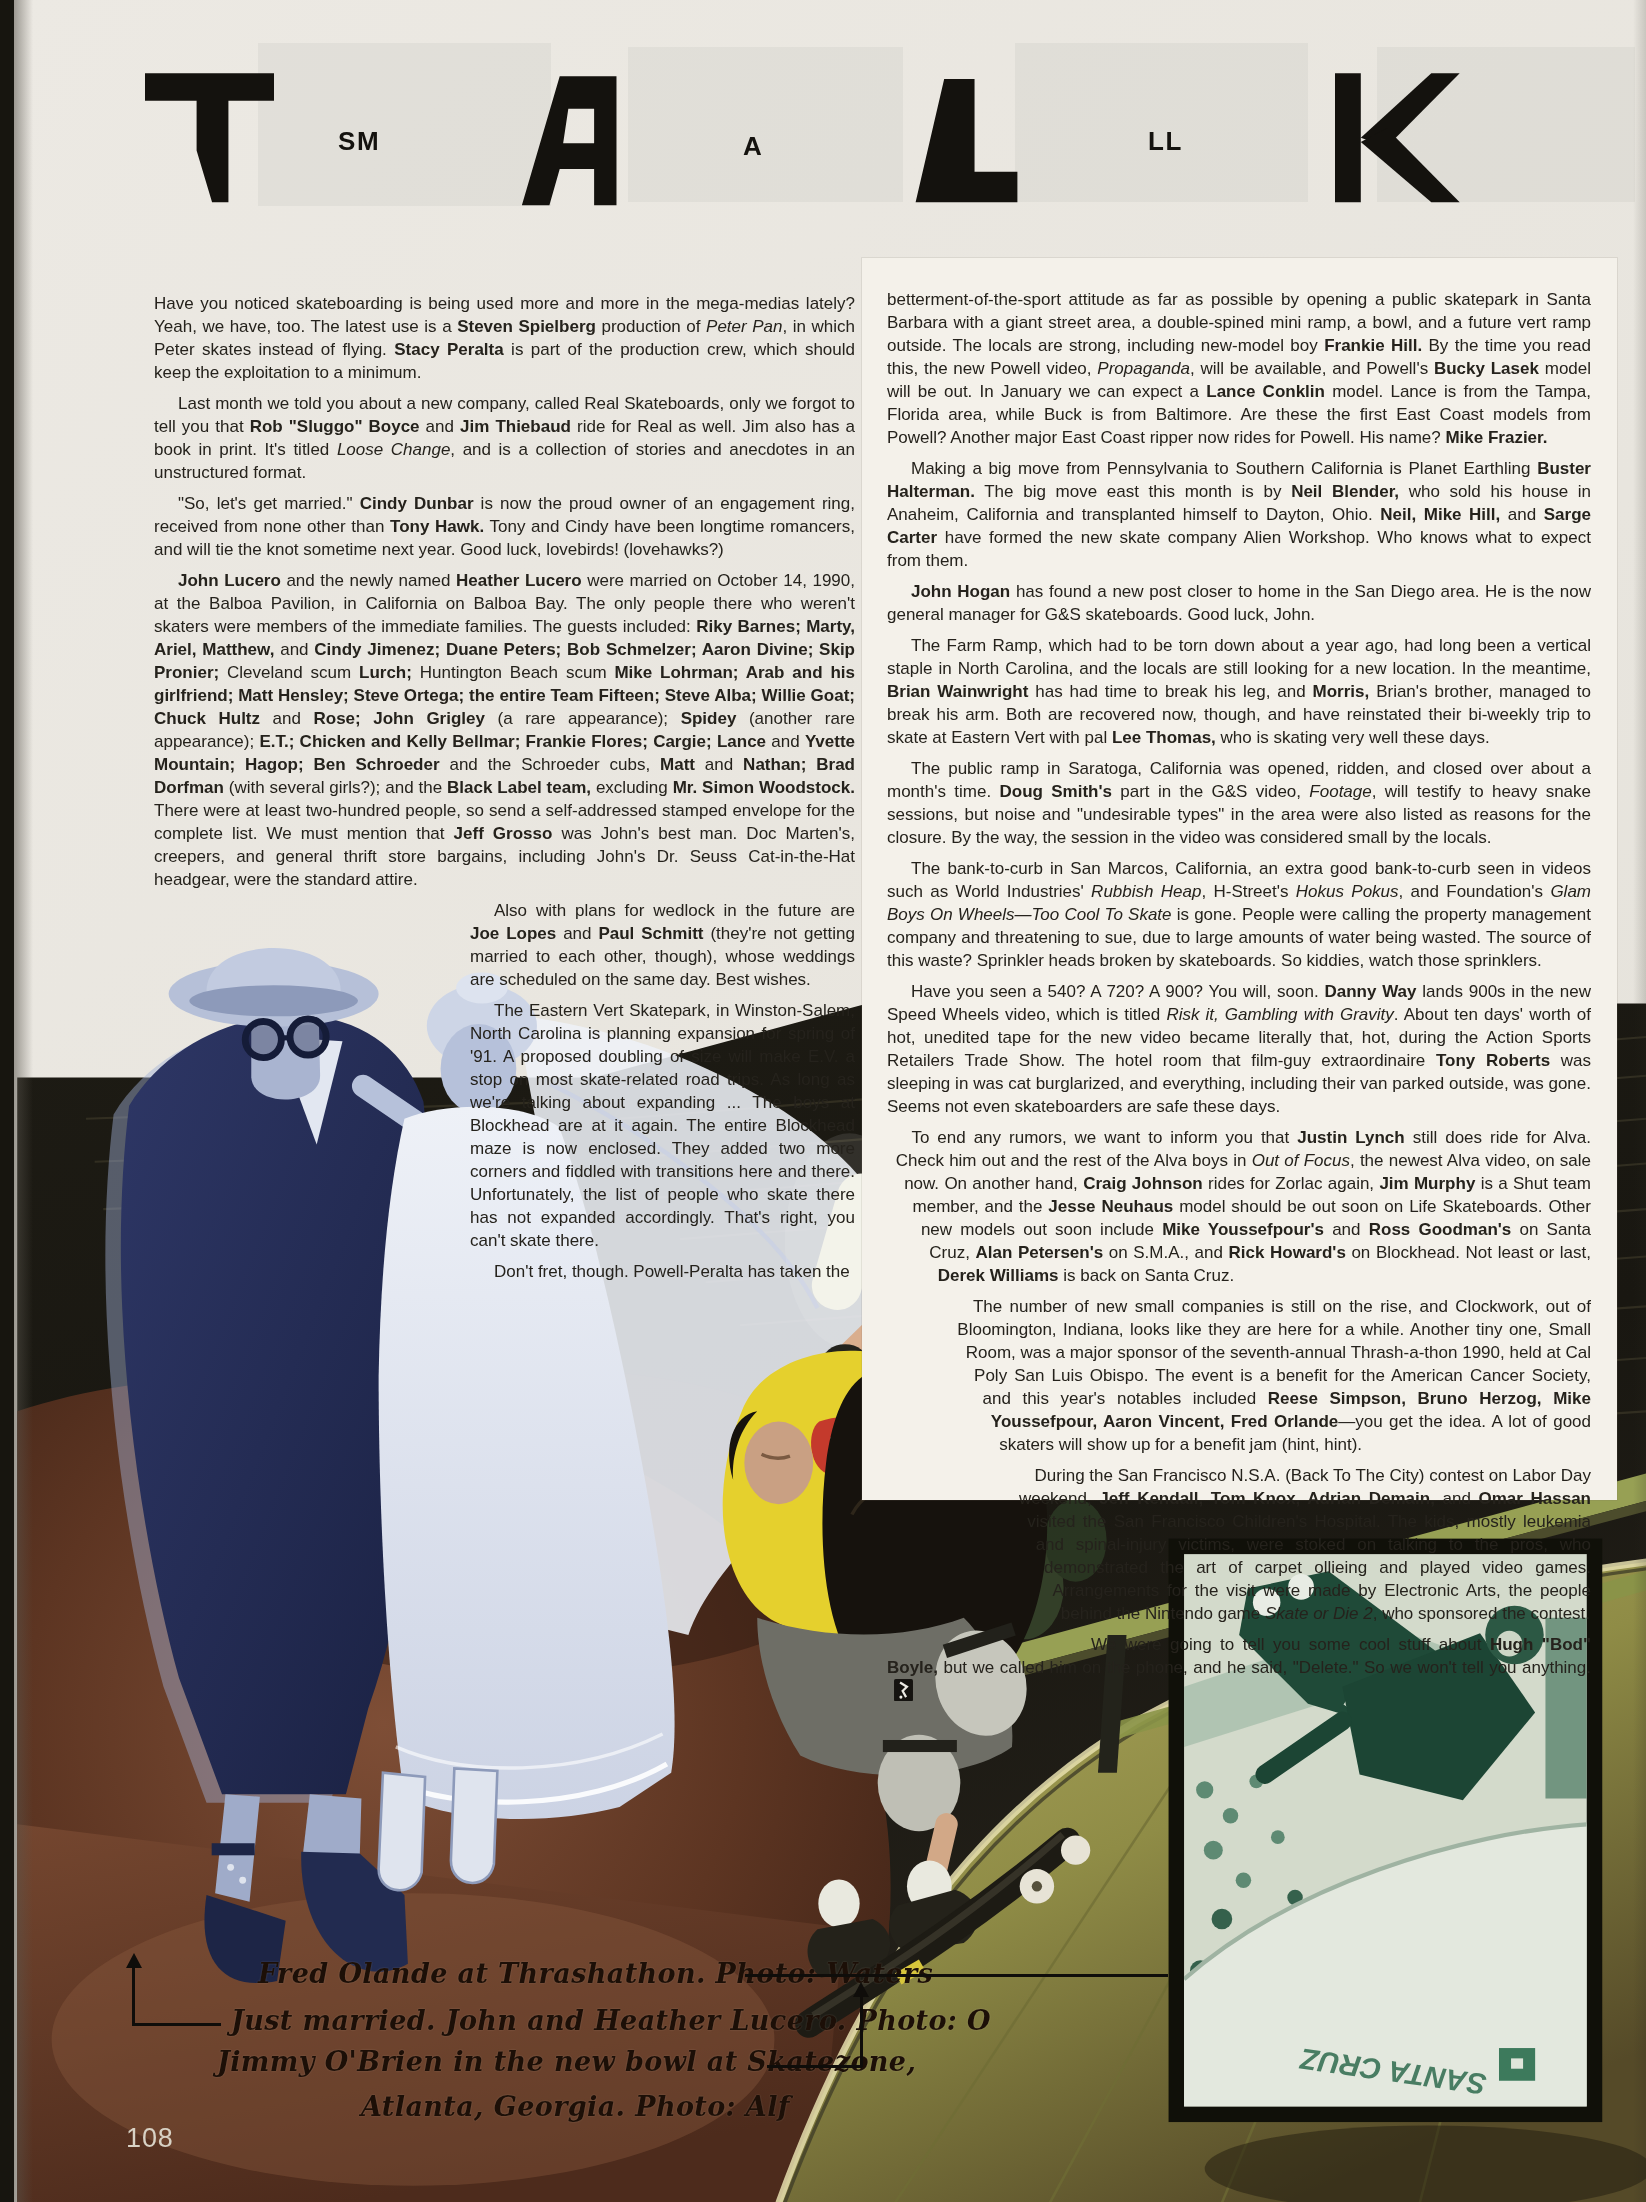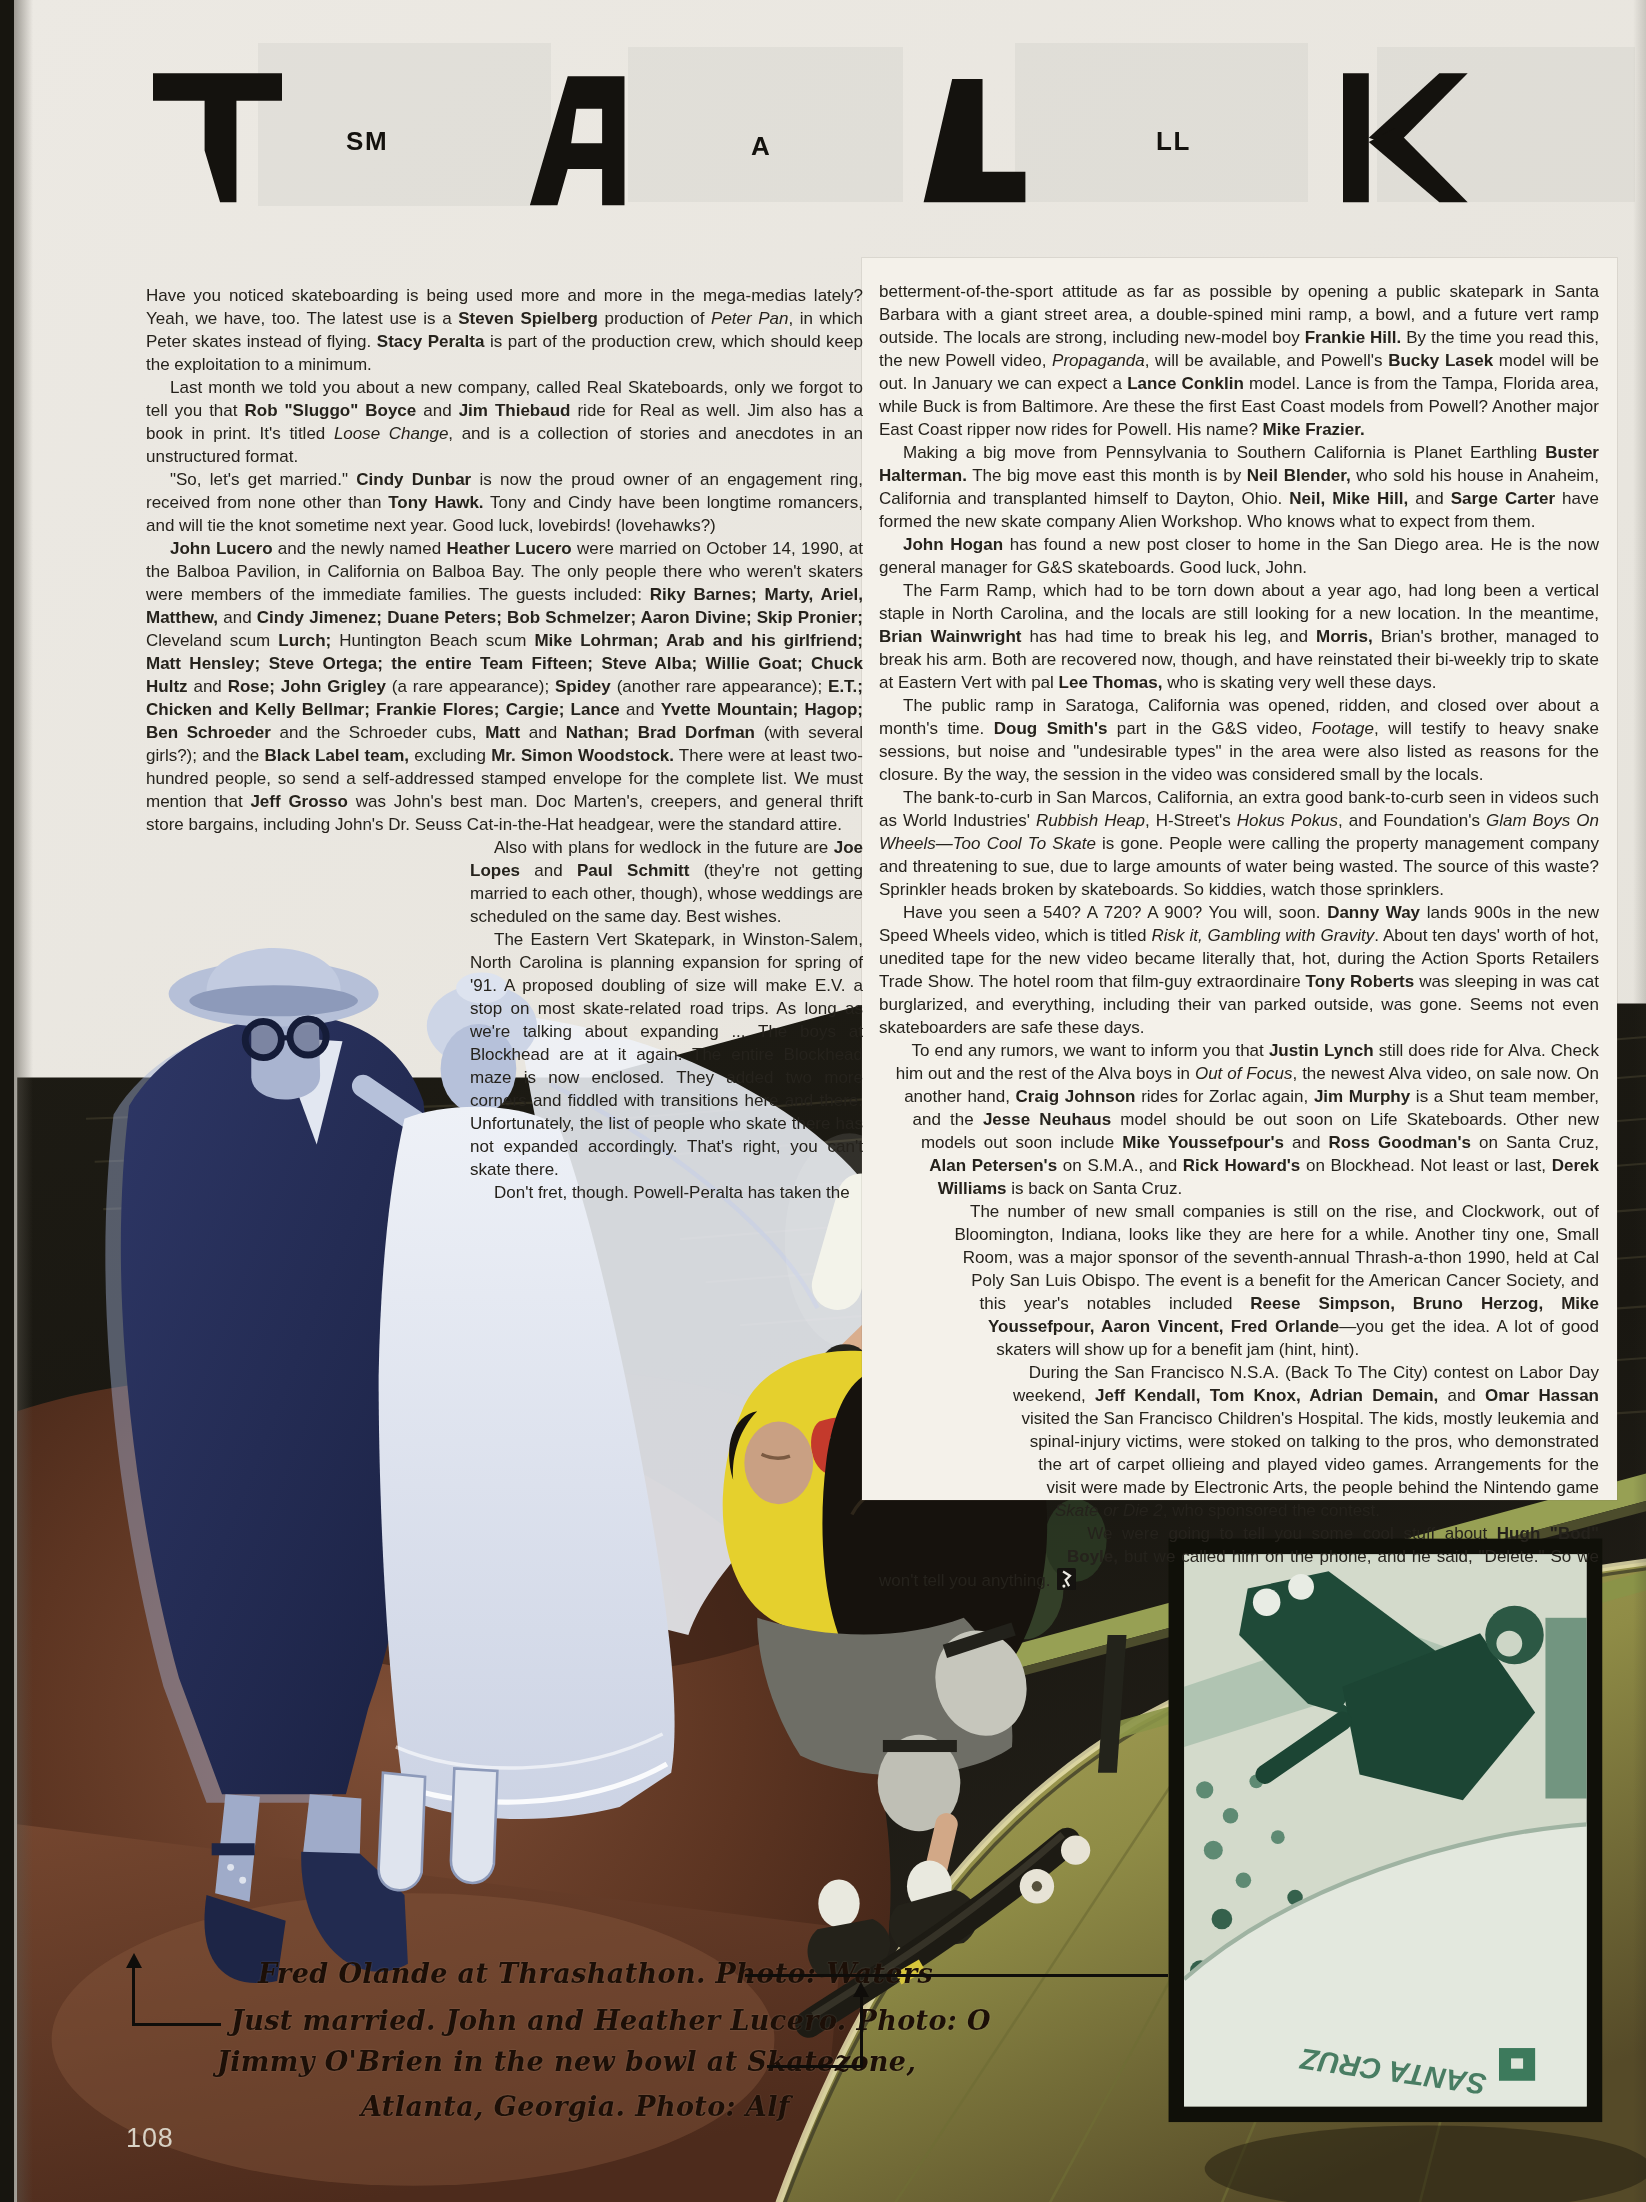--- a/index.html
+++ b/index.html
@@ -8,32 +8,32 @@
         font-family:"Liberation Sans",sans-serif;}
   
   .edge-black{position:absolute;left:0;top:0;width:13.8px;height:2203px;background:#17150f;z-index:9;}
   .edge-gray{position:absolute;left:13.8px;top:0;width:19px;height:2203px;
              background:linear-gradient(90deg,rgba(90,86,78,.55),rgba(90,86,78,0));z-index:9;}
   .edge-right{position:absolute;right:0;top:0;width:13.8px;height:2203px;
               background:linear-gradient(270deg,rgba(40,38,30,.18),rgba(0,0,0,0));z-index:9;}
   
   .ghost{position:absolute;background:#14120e;opacity:.045;z-index:1;}
   
-  .masthead{position:absolute;left:8px;top:0;width:1596px;height:258px;z-index:2;}
+  .masthead{position:absolute;left:0;top:0;width:1596px;height:258px;z-index:2;}
   .big-letter{position:absolute;}
   .big-letter svg{display:block;}
   .small-letter{position:absolute;font-weight:700;font-size:26px;letter-spacing:1.7px;color:#14120e;}
   .sr{position:absolute;width:0.9px;height:0.9px;overflow:hidden;clip-path:inset(50%);}
   
   .col{position:absolute;color:#25221c;font-size:17px;line-height:23px;text-align:justify;z-index:4;}
   .col-left{left:146px;top:284px;width:717px;}
   .right-panel{position:absolute;left:862px;top:258px;width:755px;height:1242px;
                background:#f4f1ea;box-shadow:0 0 0 0.9px rgba(120,115,100,.15);z-index:3;}
   .col-right{left:879px;top:280px;width:720px;}
-  .para{margin:0;}
+  .para{margin:8px;}
   .para b{font-weight:700;}
   .para i{font-style:italic;}
   .indent-rest .para + .para{text-indent:24px;}
   .indent-all .para{text-indent:24px;}
   .photo-spacer{float:left;width:324px;height:370px;}
   .stair-spacer{float:left;width:188px;height:516px;
                 shape-outside:polygon(0 0,100% 100%,0 100%);}
   .endicon{display:inline-block;width:19px;height:22.4px;margin-left:6.9px;vertical-align:-4.3px;}
   .endicon svg{display:block;}
   

